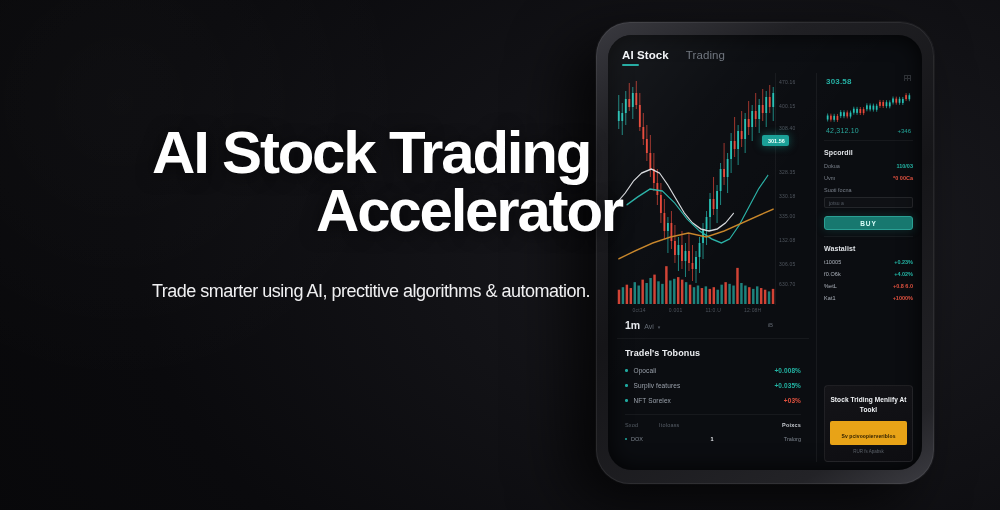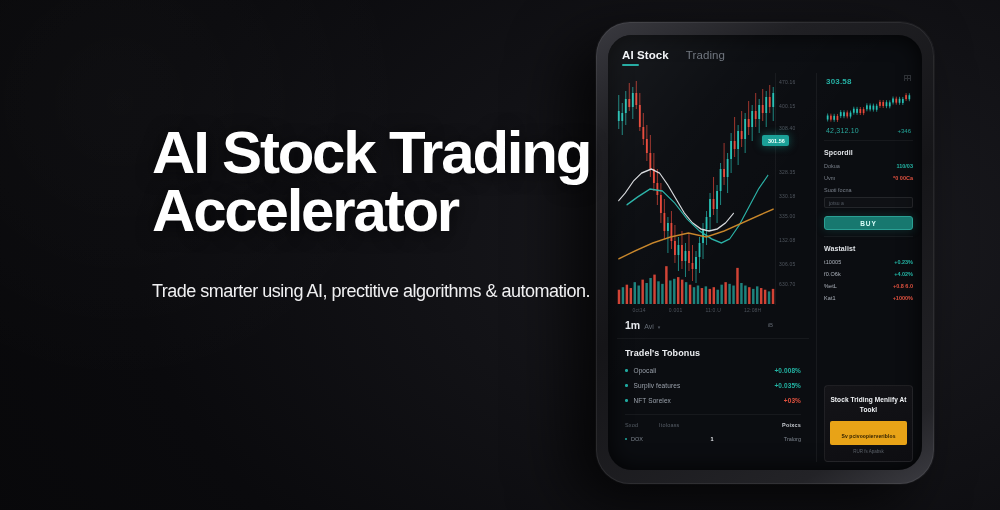--- a/index.html
+++ b/index.html
@@ -22,21 +22,21 @@
     pointer-events:none;
   }
 
   
   .hero { position:absolute; left:152px; top:124px; width:470px; z-index:4; }
   .hero h1 {
     font-size:60px; line-height:.97; font-weight:700; color:#ffffff;
     letter-spacing:-2.2px; white-space:nowrap;
     text-shadow:0 2px 18px rgba(0,0,0,.65);
   }
-  .hero h1 .l2{ display:block; }
+  .hero h1 .l2{ display:block;text-align:right; }
   .hero p {
     margin-top:40px; font-size:18px; line-height:1.33; font-weight:400;
     color:#f0f0f2; letter-spacing:-.5px;
   }
 
   
   .tablet {
     position:absolute; left:596px; top:22px; width:338px; height:462px;
     border-radius:34px;
     background:linear-gradient(150deg,#3a3a40 0%,#202024 18%,#151518 50%,#232327 88%,#3c3c42 100%);

